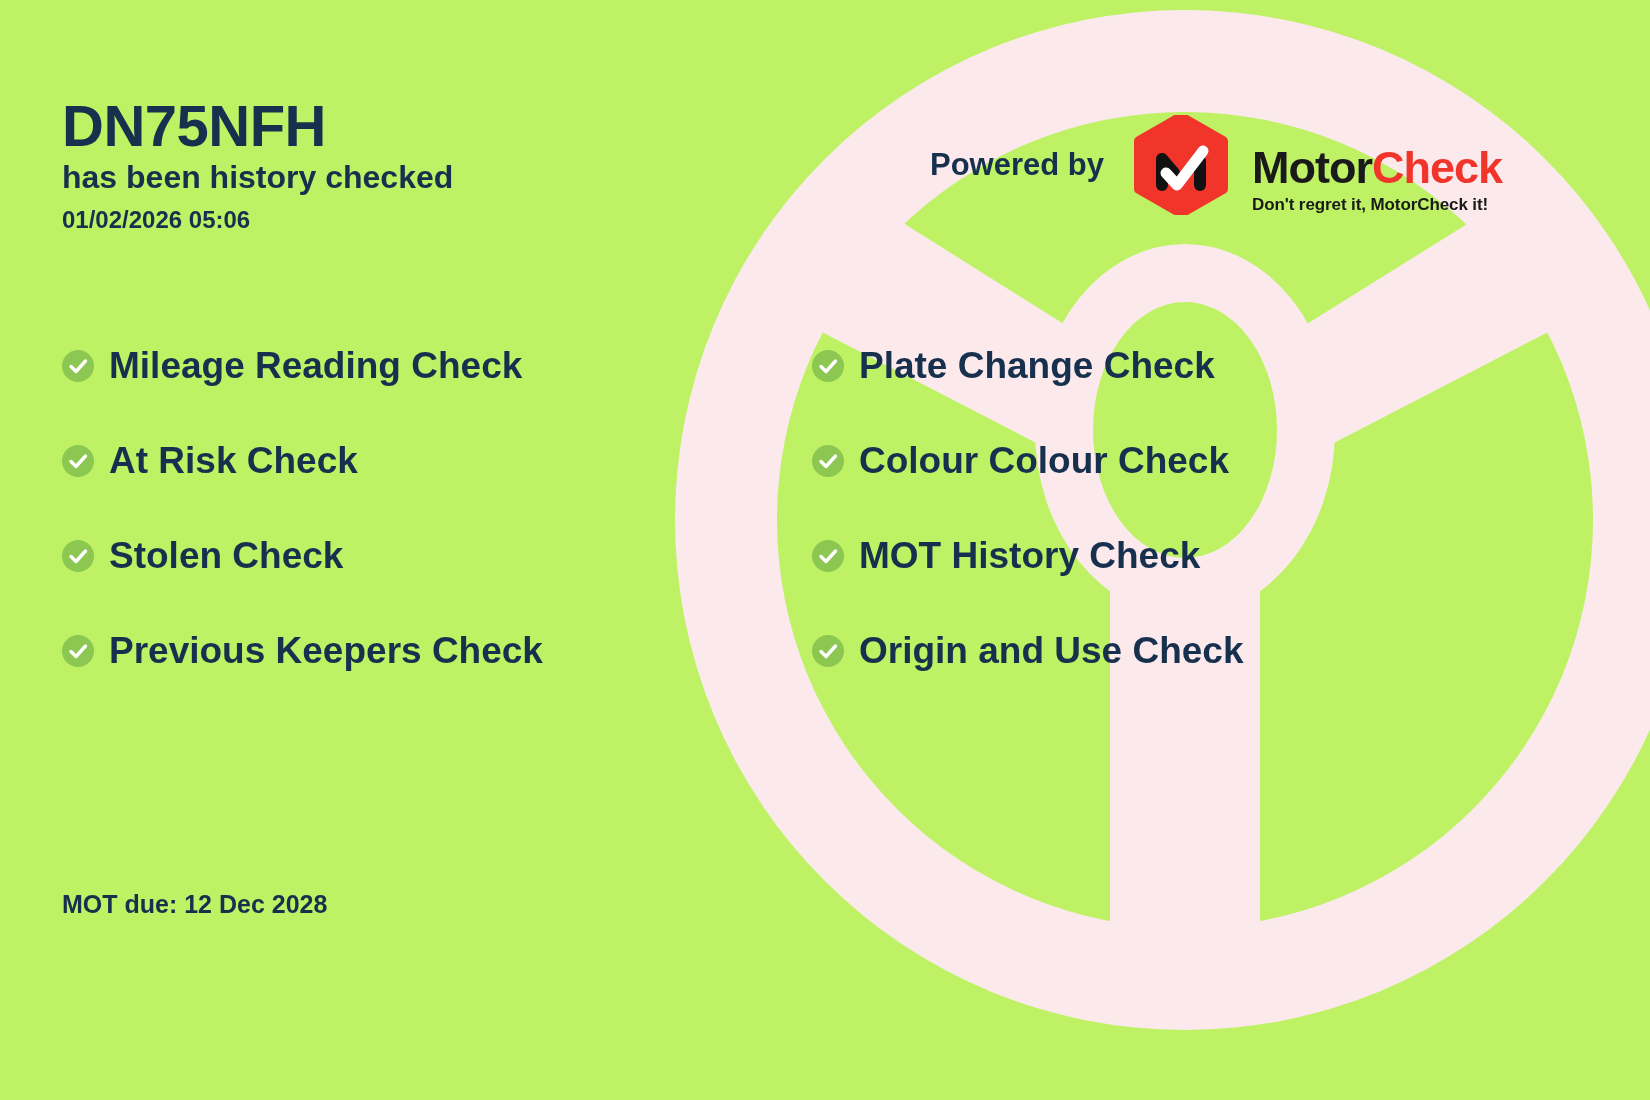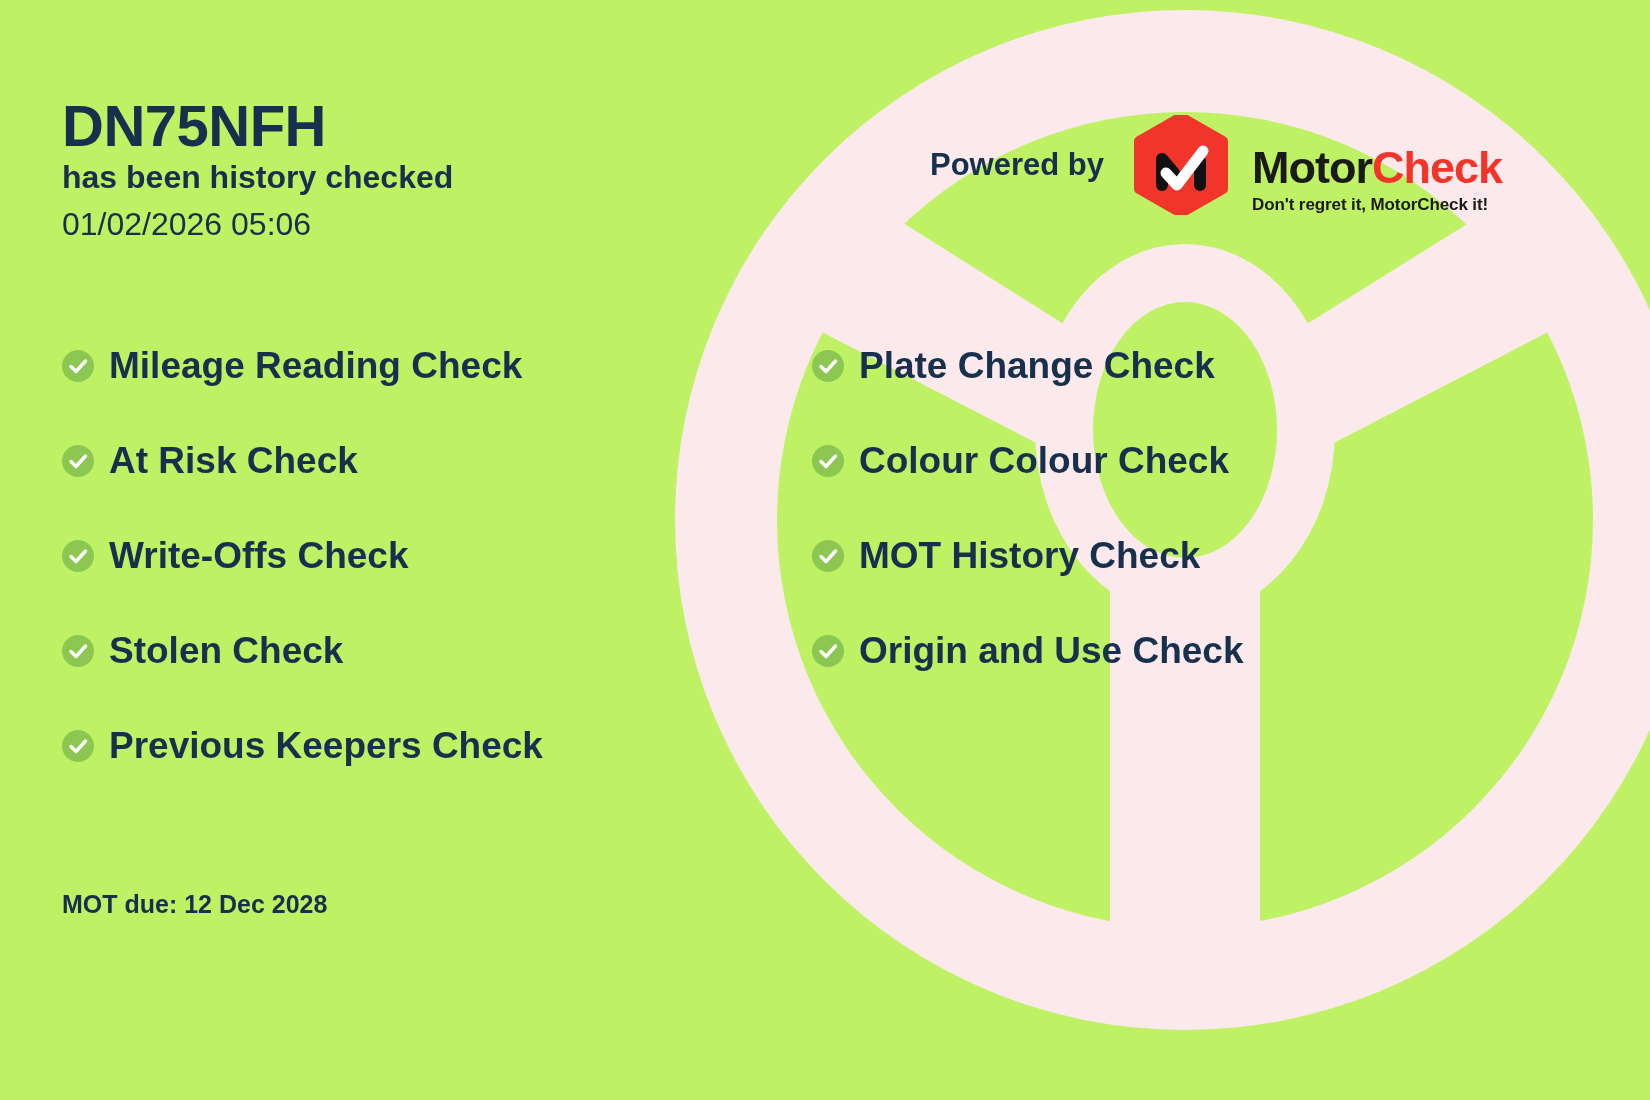--- a/index.html
+++ b/index.html
@@ -59,22 +59,22 @@
   #reg-subtitle {
     font-size: 32px;
     font-weight: bold;
     color: #16304d;
     line-height: 1.15;
     margin-top: 4px;
     white-space: nowrap;
   }
 
   #reg-timestamp {
-    font-size: 32px;
-    font-weight: normal;
+    font-size: 24px;
+    font-weight: bold;
     color: #16304d;
     margin-top: 10px;
     white-space: nowrap;
   }
 
   
   #powered-row {
     position: absolute;
     left: 930px;
     top: 115px;
@@ -245,27 +245,20 @@
           <circle cx="16" cy="16" r="16" fill="#8cc751"></circle>
           <path d="M9 16.5 L14 21.5 L23.5 11" stroke="#ffffff" stroke-width="3.4" fill="none" stroke-linecap="round" stroke-linejoin="round"></path>
         </svg>
         <span class="check-label">At Risk Check</span>
       </div>
       <div class="check-item">
         <svg class="check-icon" viewBox="0 0 32 32">
           <circle cx="16" cy="16" r="16" fill="#8cc751"></circle>
           <path d="M9 16.5 L14 21.5 L23.5 11" stroke="#ffffff" stroke-width="3.4" fill="none" stroke-linecap="round" stroke-linejoin="round"></path>
         </svg>
-        <span class="check-label">Write-Offs Check</span>
-      </div>
-      <div class="check-item">
-        <svg class="check-icon" viewBox="0 0 32 32">
-          <circle cx="16" cy="16" r="16" fill="#8cc751"></circle>
-          <path d="M9 16.5 L14 21.5 L23.5 11" stroke="#ffffff" stroke-width="3.4" fill="none" stroke-linecap="round" stroke-linejoin="round"></path>
-        </svg>
         <span class="check-label">Stolen Check</span>
       </div>
       <div class="check-item">
         <svg class="check-icon" viewBox="0 0 32 32">
           <circle cx="16" cy="16" r="16" fill="#8cc751"></circle>
           <path d="M9 16.5 L14 21.5 L23.5 11" stroke="#ffffff" stroke-width="3.4" fill="none" stroke-linecap="round" stroke-linejoin="round"></path>
         </svg>
         <span class="check-label">Previous Keepers Check</span>
       </div>
     </div>

